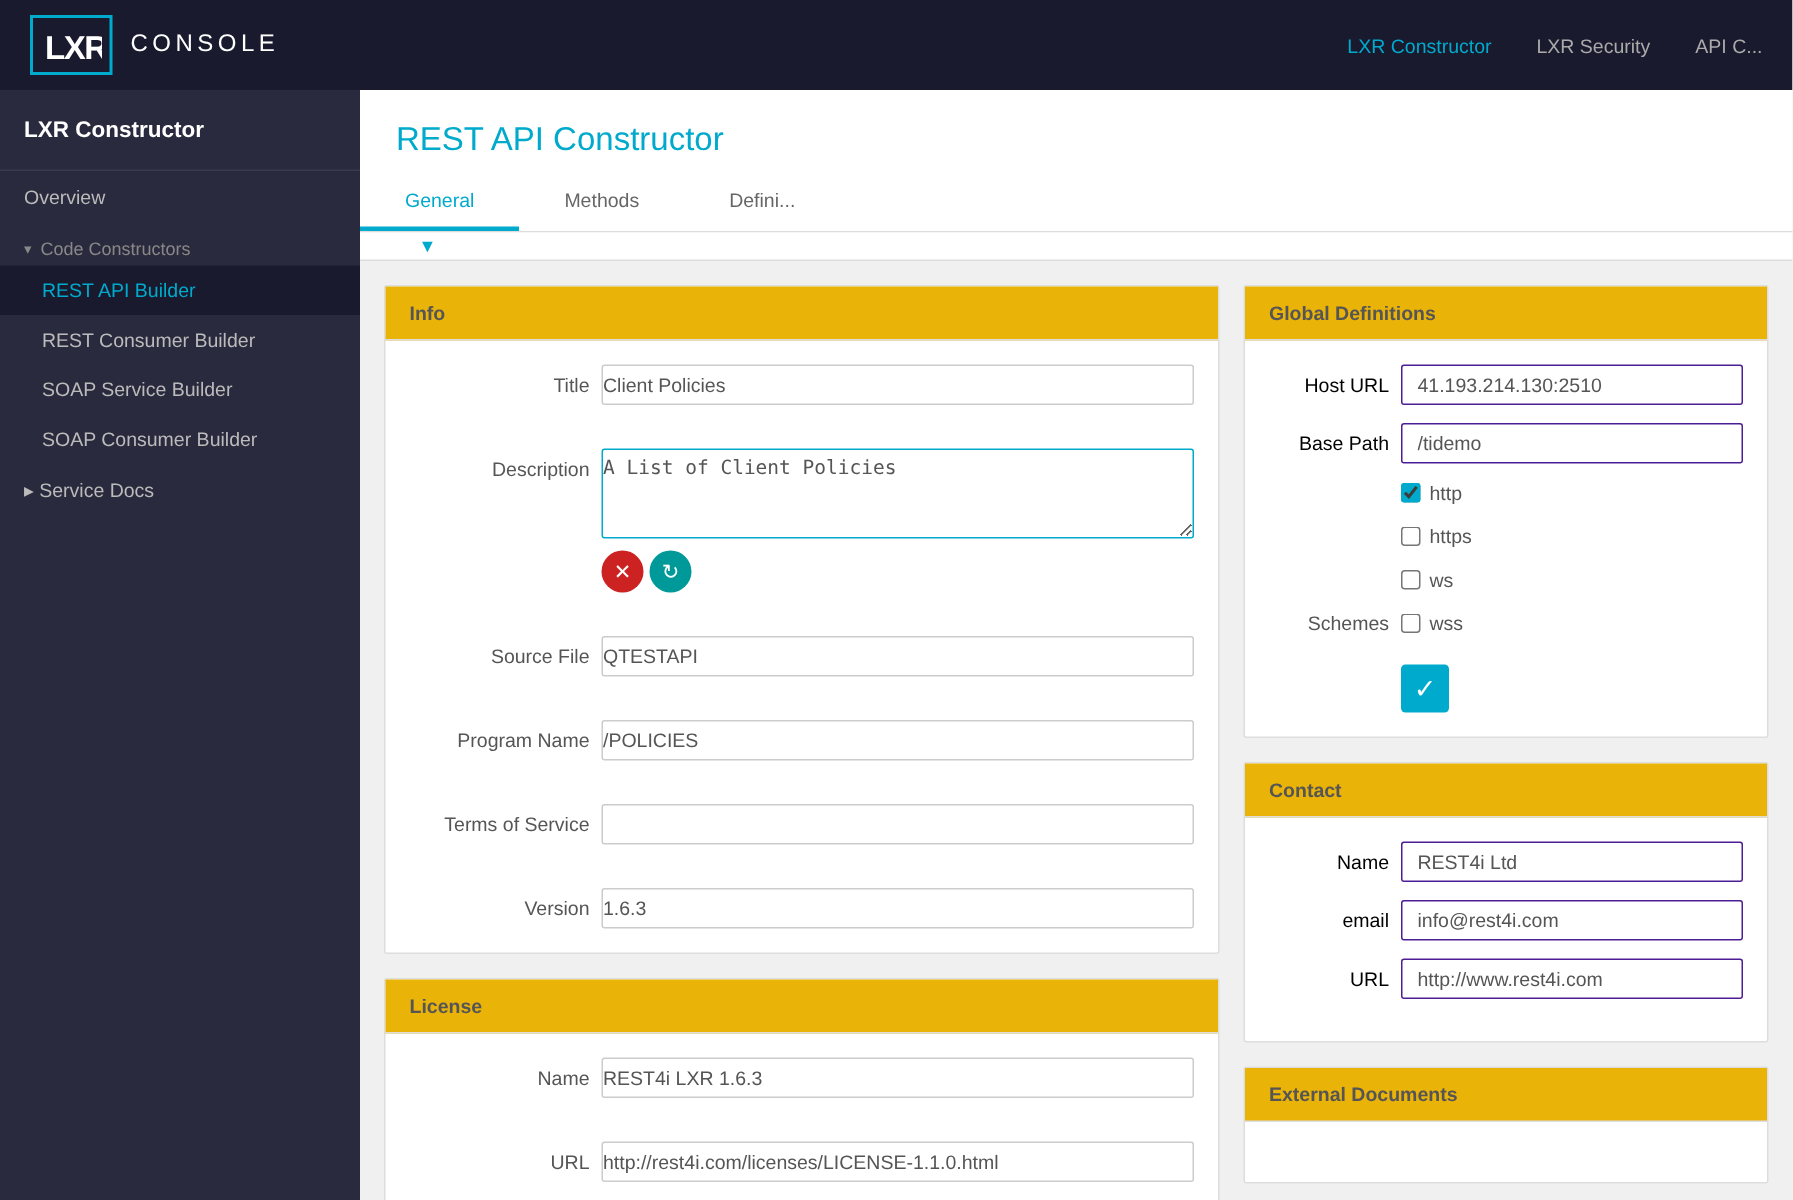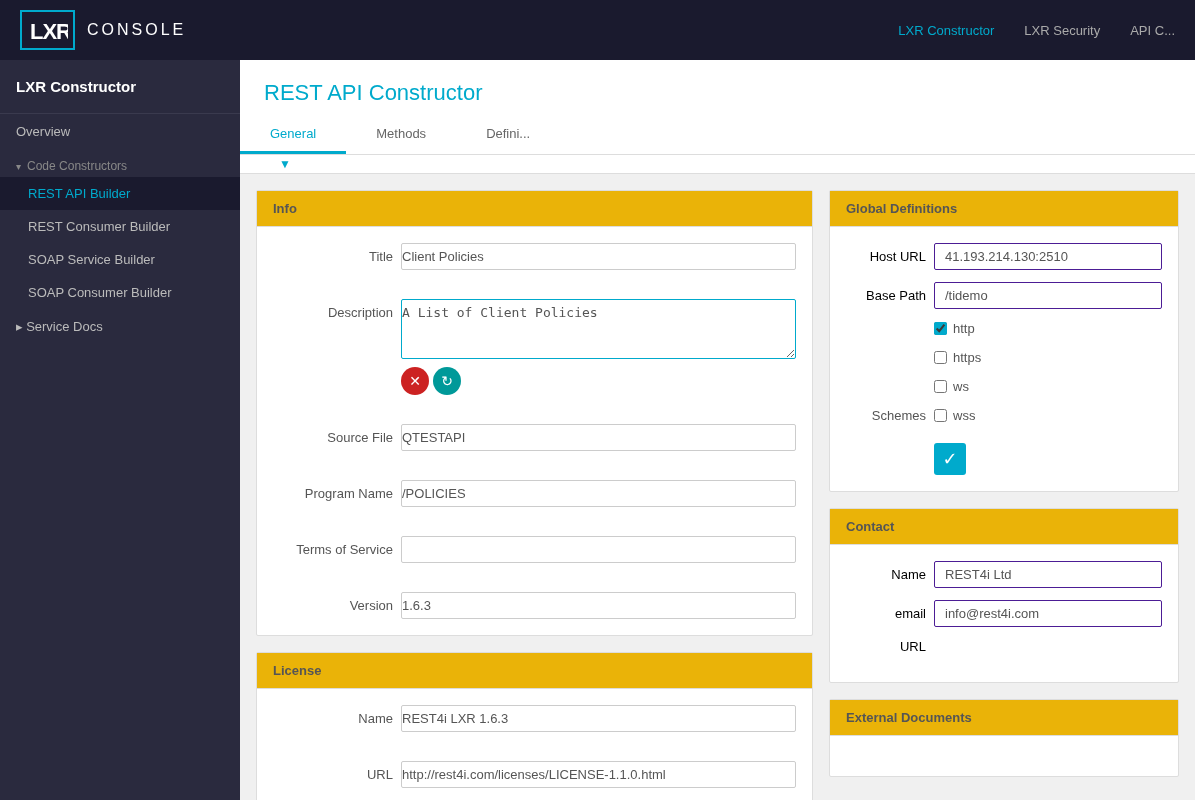--- a/index.html
+++ b/index.html
@@ -493,20 +493,21 @@
             <div class="right-form-row">
               <label class="right-form-label">Name</label>
               <input class="right-form-control" type="text" value="REST4i Ltd" style="">
             </div>
             <div class="right-form-row">
               <label class="right-form-label">email</label>
               <input class="right-form-control" type="text" value="info@rest4i.com" style="">
             </div>
             <div class="right-form-row">
               <label class="right-form-label">URL</label>
+              <input class="right-form-control" type="text" value="http://www.rest4i.com" style="">
             </div>
           </div>
         </div>
 
         <div class="card">
           <div class="card-header">External Documents</div>
           <div class="card-body" style="min-height:40px;">
           </div>
         </div>
 

